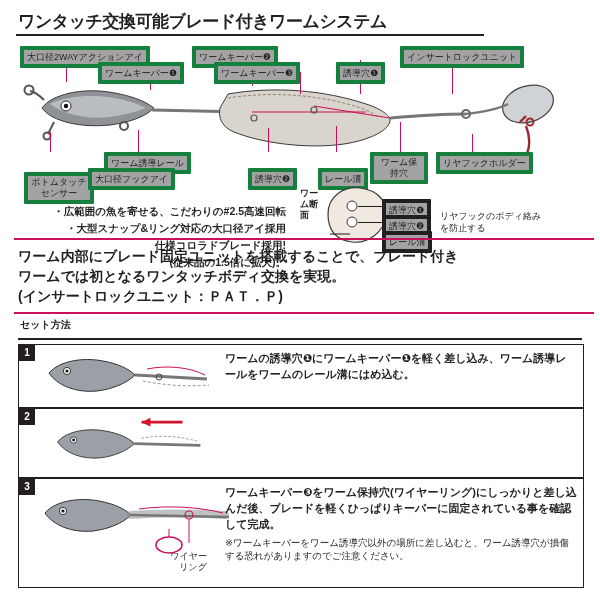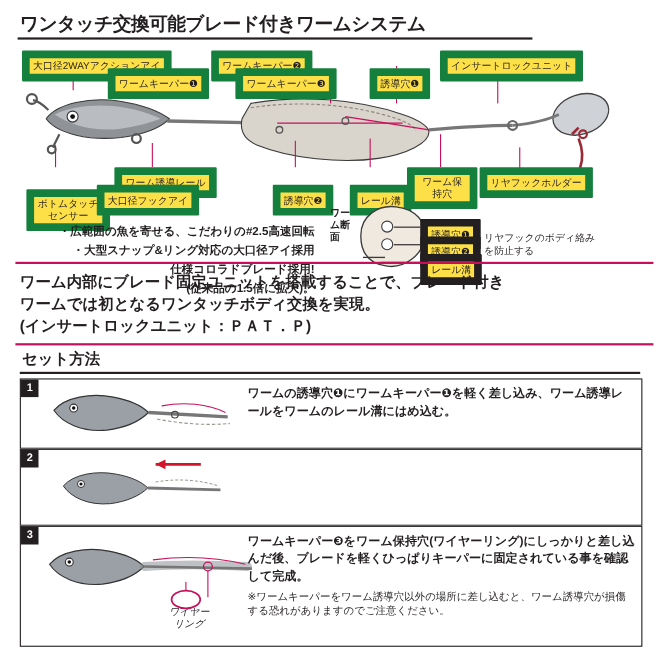--- a/index.html
+++ b/index.html
@@ -26,22 +26,22 @@
   
   .diagram{position:absolute;left:0;top:38px;width:600px;height:210px;}
 
   
   .lbl{
     position:absolute;
     font-size:9px;
     line-height:12px;
     padding:1px 3px;
     white-space:nowrap;
-    border:7px solid #15803d;
-    background:#fde047;
+    border:4px solid #15803d;
+    background:#a3a3a3;
     color:#231f20;
     border-radius:1px;
   }
   .lbl.dark{border-color:#231f20;}
 
   .line{position:absolute;background:#c8105a;}
   .line.dk{background:#231f20;}
 
   
   .bullets{
@@ -69,21 +69,21 @@
     position:absolute;left:14px;top:238px;width:572px;
     border:2px solid #c8105a;border-left:none;border-right:none;
     padding:6px 4px 6px 4px;
   }
   .pinkblock .l{
     font-size:14px;font-weight:bold;line-height:20px;color:#231f20;
   }
 
   
   .set-title{
-    position:absolute;left:20px;top:318px;font-size:14px;font-weight:bold;
+    position:absolute;left:20px;top:318px;font-size:10px;font-weight:bold;
   }
   .set-rule{position:absolute;left:18px;top:338px;width:564px;height:2px;background:#231f20;}
 
   .step{
     position:absolute;left:18px;width:564px;border:1px solid #231f20;background:#fff;
   }
   .step1{top:344px;height:62px;}
   .step2{top:408px;height:68px;}
   .step3{top:478px;height:108px;}
 
@@ -95,21 +95,21 @@
     position:absolute;right:6px;top:5px;width:352px;
     font-size:11px;line-height:16px;font-weight:bold;color:#231f20;
   }
   .steptext.s3{width:352px;}
   .note{
     font-size:9.5px;line-height:13px;font-weight:normal;margin-top:4px;
   }
   .stepart{position:absolute;left:20px;top:6px;width:180px;height:50px;}
 
   .wire-cap{
-    position:absolute;font-size:9px;line-height:11px;text-align:center;color:#231f20;font-style:italic;
+    position:absolute;font-size:9px;line-height:11px;text-align:right;color:#231f20;
   }
 
   svg{display:block;overflow:visible;}
 </style>
 </head>
 <body>
 
 <div class="page">
 
   <div class="main-title">ワンタッチ交換可能ブレード付きワームシステム</div>

